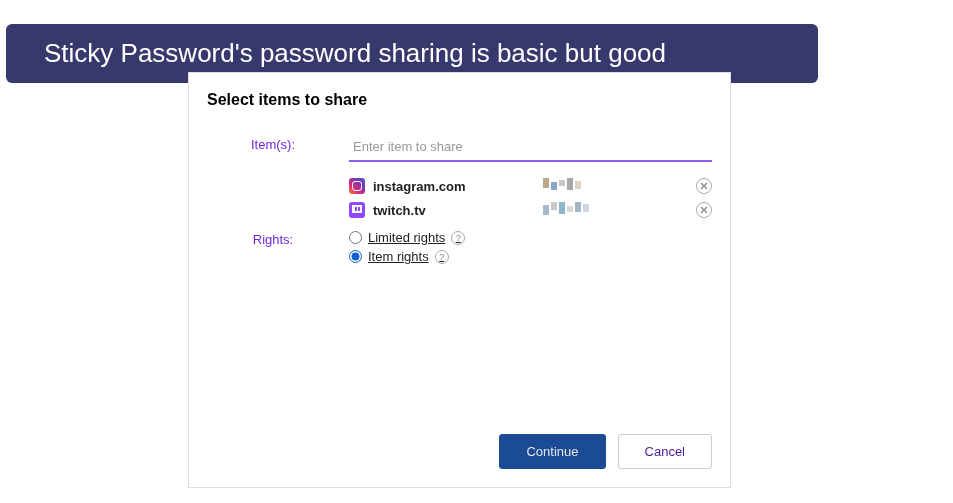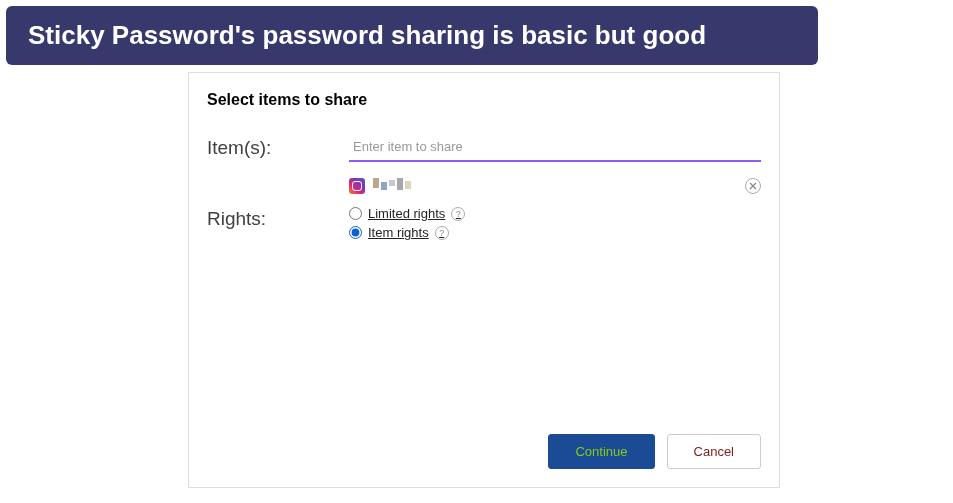--- a/index.html
+++ b/index.html
@@ -6,55 +6,55 @@
     body {
       font-family: -apple-system, BlinkMacSystemFont, "Segoe UI", Arial, sans-serif;
       background: #fff;
       width: 953px;
       height: 503px;
       position: relative;
     }
     .banner {
       background: #37386c;
       color: #fff;
-      padding: 14px 22px;
+      padding: 14px 38px;
       font-size: 26px;
-      font-weight: 700;
+      font-weight: 400;
       border-radius: 6px;
-      margin: 6px 6px 0 6px;
+      margin: 24px 6px 0 6px;
       display: inline-block;
       width: 812px;
     }
     .dialog {
       position: absolute;
       top: 72px;
       left: 188px;
-      width: 592px;
+      width: 543px;
       height: 416px;
       background: #fff;
       border: 1px solid #ddd;
       padding: 18px 18px 18px 18px;
     }
     .dialog-title {
       font-size: 16px;
       font-weight: 700;
       color: #000;
       margin-bottom: 24px;
     }
     .form-row {
       display: flex;
       align-items: flex-start;
       margin-bottom: 4px;
     }
     .label-col {
       width: 142px;
-      text-align: left;
+      text-align: center;
       padding-right: 10px;
-      font-size: 19px;
-      color: #404040;
+      font-size: 13px;
+      color: #6d28d9;
       padding-top: 4px;
     }
     .field-col {
       flex: 1;
     }
     .items-input {
       width: 100%;
       border: none;
       border-bottom: 2px solid #8b5cf6;
       padding: 6px 4px;
@@ -170,26 +170,26 @@
     .btn {
       padding: 9px 26px;
       font-size: 13px;
       border-radius: 3px;
       cursor: pointer;
       border: 1px solid;
     }
     .btn-primary {
       background: #1a4b94;
       border-color: #1a4b94;
-      color: #84cc16;
+      color: #e5e5e5;
     }
     .btn-secondary {
       background: #fff;
       border-color: #ccc;
-      color: #7f1d1d;
+      color: #4c1d95;
     }
   </style>
 </head>
 <body>
 
 
 
 <div class="banner">
   <span>Sticky Password's password sharing is basic but good</span>
 </div>
@@ -198,34 +198,52 @@
   <div class="dialog-title">Select items to share</div>
 
   <div class="form-row">
     <div class="label-col">Item(s):</div>
     <div class="field-col">
       <input class="items-input" type="text" placeholder="Enter item to share" style="">
       <div class="items-list">
 
         <div class="item-row">
           <div class="item-icon icon-instagram"></div>
+          <div class="item-domain">instagram.com</div>
           <div class="item-secondary pixel-a">
             <span class="p1"></span>
               <span class="p2"></span>
               <span class="p3"></span>
               <span class="p4"></span>
               <span class="p5"></span>
           </div>
           <div class="item-remove">
             <svg width="8" height="8" viewBox="0 0 8 8">
                 <path d="M1 1 L7 7 M7 1 L1 7" stroke="#888" stroke-width="1.3"></path>
               </svg>
           </div>
         </div>
 
+        <div class="item-row">
+          <div class="item-icon icon-twitch"></div>
+          <div class="item-domain">twitch.tv</div>
+          <div class="item-secondary pixel-b">
+            <span class="p1"></span>
+              <span class="p2"></span>
+              <span class="p3"></span>
+              <span class="p4"></span>
+              <span class="p5"></span>
+              <span class="p6"></span>
+          </div>
+          <div class="item-remove">
+            <svg width="8" height="8" viewBox="0 0 8 8">
+                <path d="M1 1 L7 7 M7 1 L1 7" stroke="#888" stroke-width="1.3"></path>
+              </svg>
+          </div>
+        </div>
 
       </div>
     </div>
   </div>
 
   <div class="form-row rights-section">
     <div class="label-col">Rights:</div>
     <div class="field-col">
       <label class="radio-row">
         <input type="radio" name="rights" style="">

